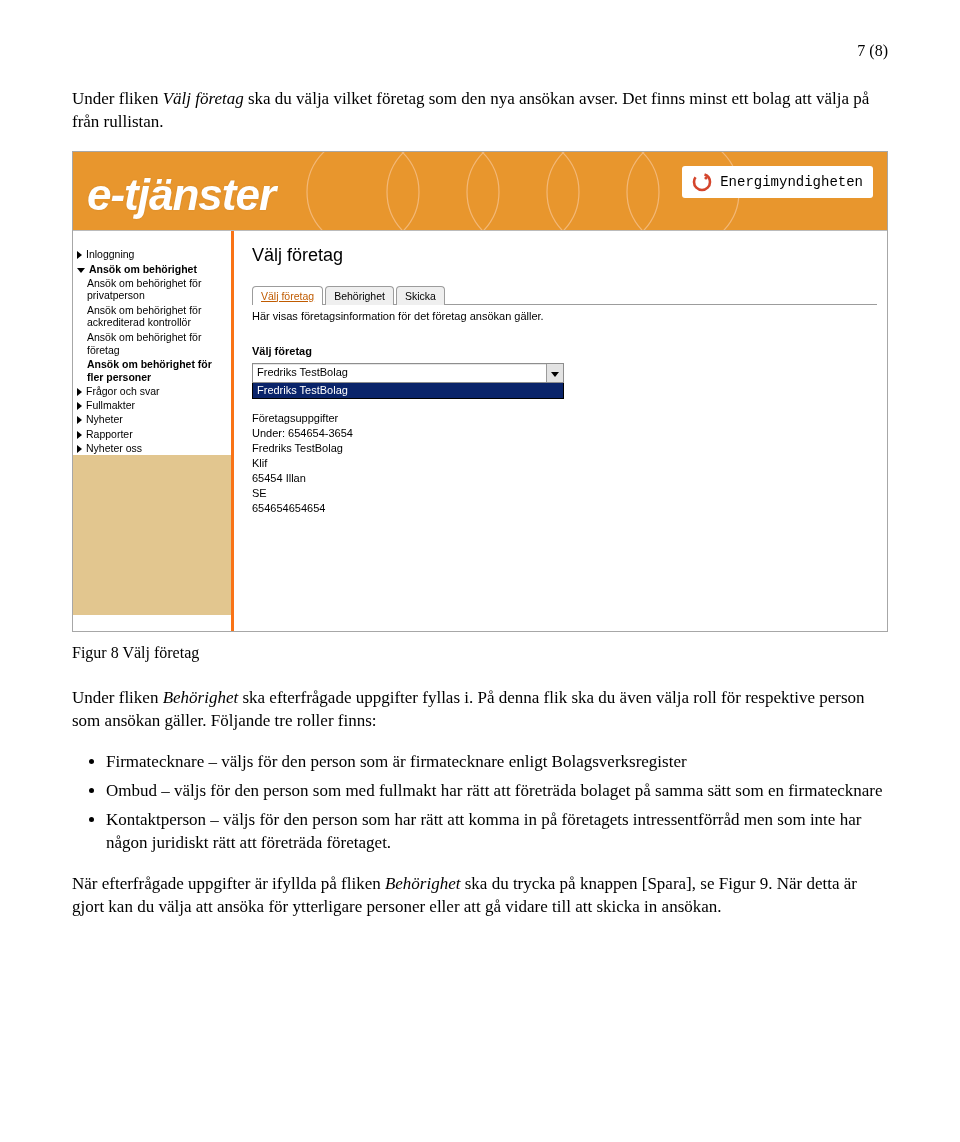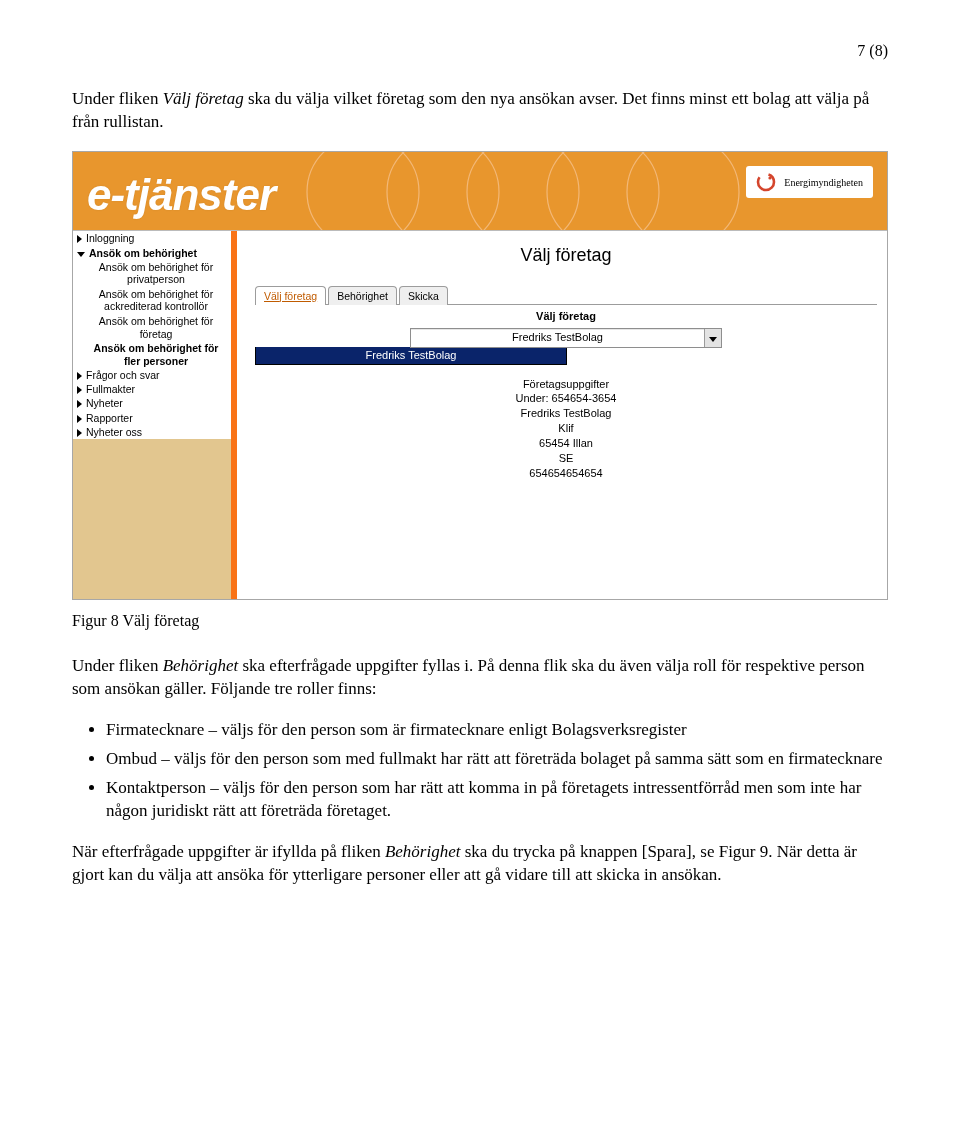--- a/index.html
+++ b/index.html
@@ -28,21 +28,20 @@
   .italic { font-style: italic; }
 
   
   .screenshot-wrap {
     border: 1px solid #a7a7a7;
     width: 814px;
     margin: 8px 0 10px 0;
     font-family: Verdana, Arial, sans-serif;
     font-size: 11px;
     background: #fde047;
-    text-align: center;
   }
   .ss-header {
     height: 78px;
     background: #e8962d;
     position: relative;
     overflow: hidden;
     border-bottom: 1px solid #bbb;
   }
   .ss-circles {
     position: absolute;
@@ -74,36 +73,36 @@
     right: 14px;
     top: 14px;
     background: #fff;
     border-radius: 3px;
     padding: 6px 10px;
     display: flex;
     align-items: center;
     gap: 8px;
   }
   .ss-brand-text {
-    font-family: Liberation Serif, serif;
-    font-size: 10px;
+    font-family: Liberation Mono, monospace;
+    font-size: 14px;
     color: #000;
   }
 
   .ss-body {
     display: flex;
     background: #f2f2ee;
     min-height: 360px;
   }
 
   .ss-nav {
     width: 158px;
     background: #fff;
-    border-right: 6px solid #f97316;
-    padding: 0 0;
+    border-right: 3px solid #f97316;
+    padding: 16px 0;
   }
   .nav-item {
     display: flex;
     align-items: flex-start;
     gap: 4px;
     padding: 1px 6px 1px 4px;
     font-size: 10.5px;
     color: #000;
     line-height: 1.15;
   }
@@ -309,20 +308,21 @@
 
     <div class="ss-main">
       <div class="ss-title">Välj företag</div>
 
       <div class="tabs">
         <div class="tab active">Välj företag</div>
         <div class="tab">Behörighet</div>
         <div class="tab">Skicka</div>
       </div>
       <div class="tabline"></div>
+      <div class="ss-desc">Här visas företagsinformation för det företag ansökan gäller.</div>
 
       <div class="ss-lbl">Välj företag</div>
       <div class="dd">
         <span class="dd-val">Fredriks TestBolag</span>
         <span class="dd-btn">
           <span class="arrow down-icon"></span>
         </span>
       </div>
       <div class="dd-open">
         <div class="dd-item">Fredriks TestBolag</div>

